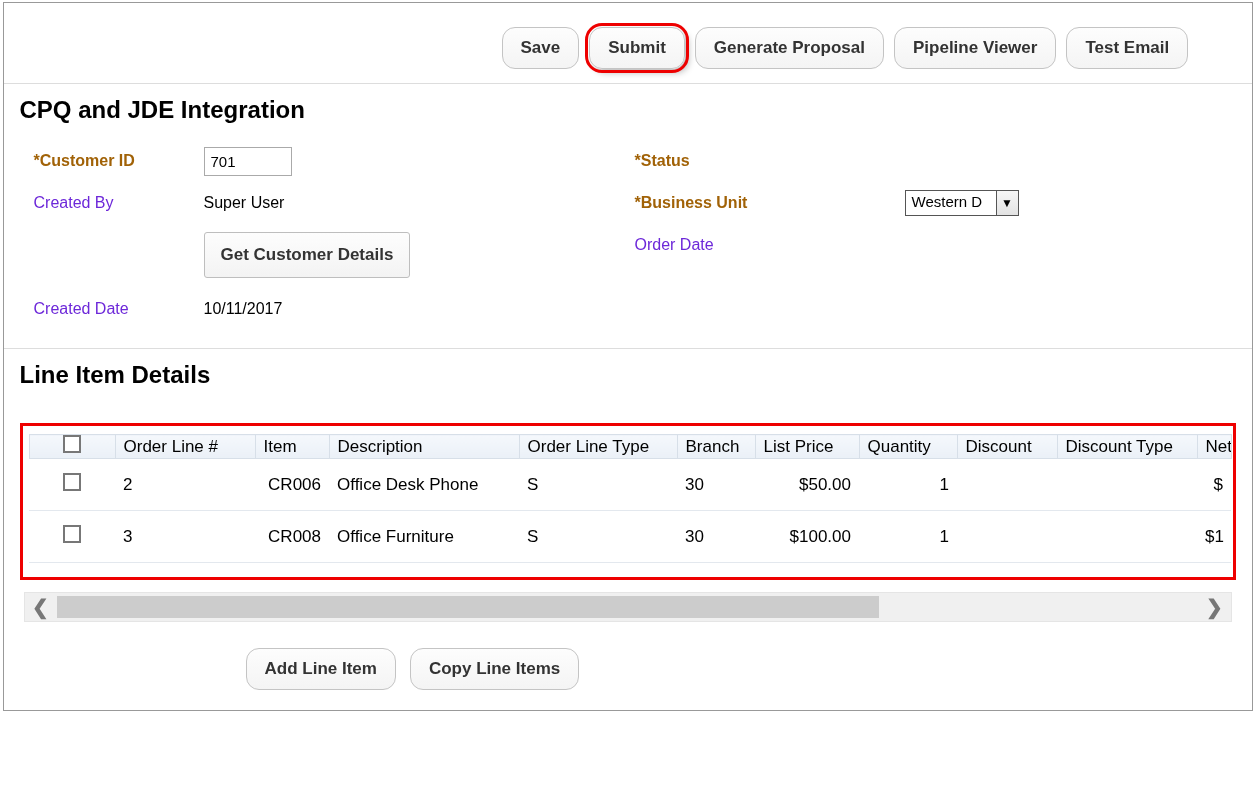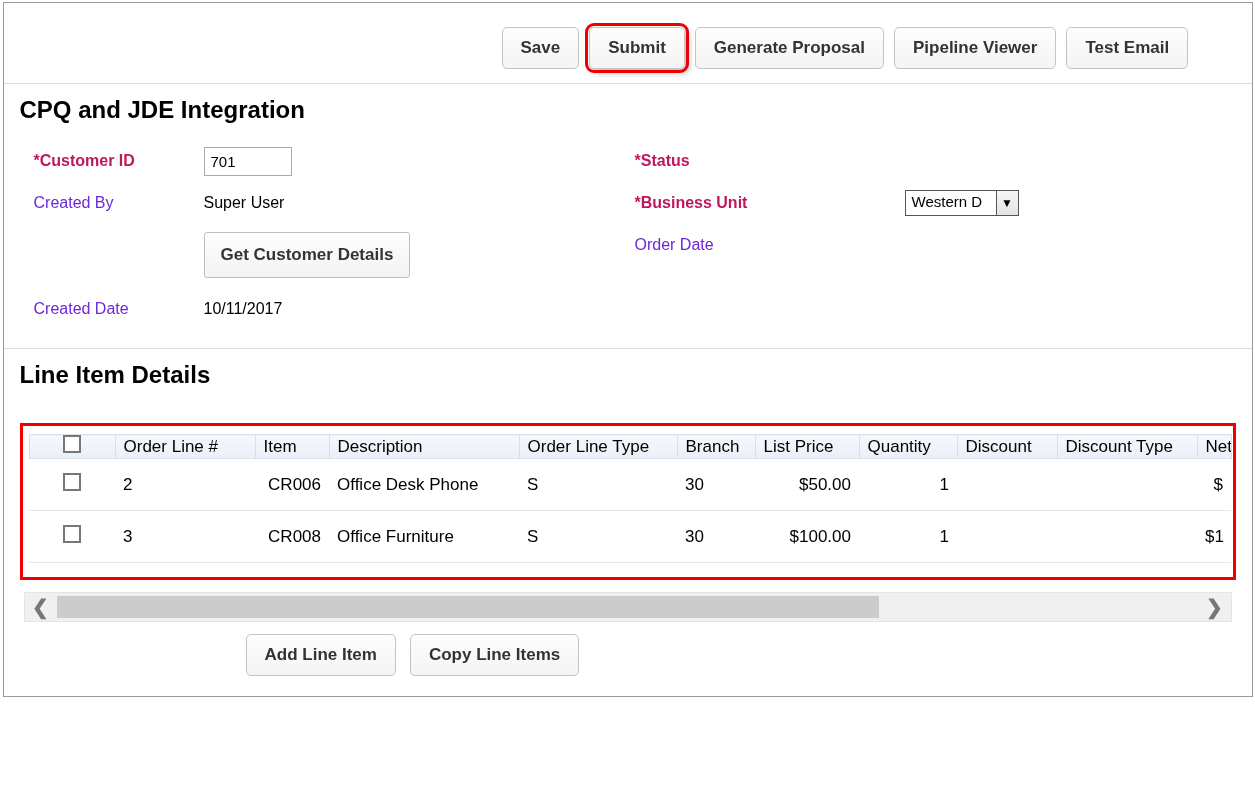--- a/index.html
+++ b/index.html
@@ -25,21 +25,21 @@
     border-bottom: 1px solid #ddd;
     padding-left: 498px;
   }
   .btn {
     font-family: Arial, sans-serif;
     font-weight: bold;
     font-size: 17px;
     color: #333;
     background: linear-gradient(#fdfdfd, #f4f4f4);
     border: 1px solid #c4c4c4;
-    border-radius: 5px;
+    border-radius: 13px;
     padding: 10px 18px;
     cursor: pointer;
   }
   .btn-highlight {
     outline: 3px solid #e00;
     outline-offset: 1px;
     box-shadow: 4px 4px 6px rgba(0,0,0,0.25);
   }
   .section-title {
     font-size: 24px;
@@ -55,21 +55,21 @@
     flex: 1;
   }
   .field-row {
     display: flex;
     align-items: center;
     min-height: 42px;
     font-size: 16px;
   }
   .field-label {
     width: 170px;
-    color: #be185d;
+    color: #a16207;
     font-weight: 600;
   }
   .field-label.plain {
     color: #6d28d9;
     font-weight: 400;
   }
   .field-value { font-size: 16px; }
   .text-input {
     font-size: 15px;
     padding: 5px 6px;
@@ -180,20 +180,21 @@
     left: 0;
     top: 0;
     height: 22px;
     width: 72%;
     background: #ccc;
   }
   .bottom-actions {
     padding: 12px 0 0 226px;
     display: flex;
     gap: 14px;
+    margin-top: 14px;
   }
 </style>
 </head>
 <body>
 
 <div class="page">
 
   <div class="toolbar">
     <button class="btn">Save</button>
     <button class="btn btn-highlight">Submit</button>

